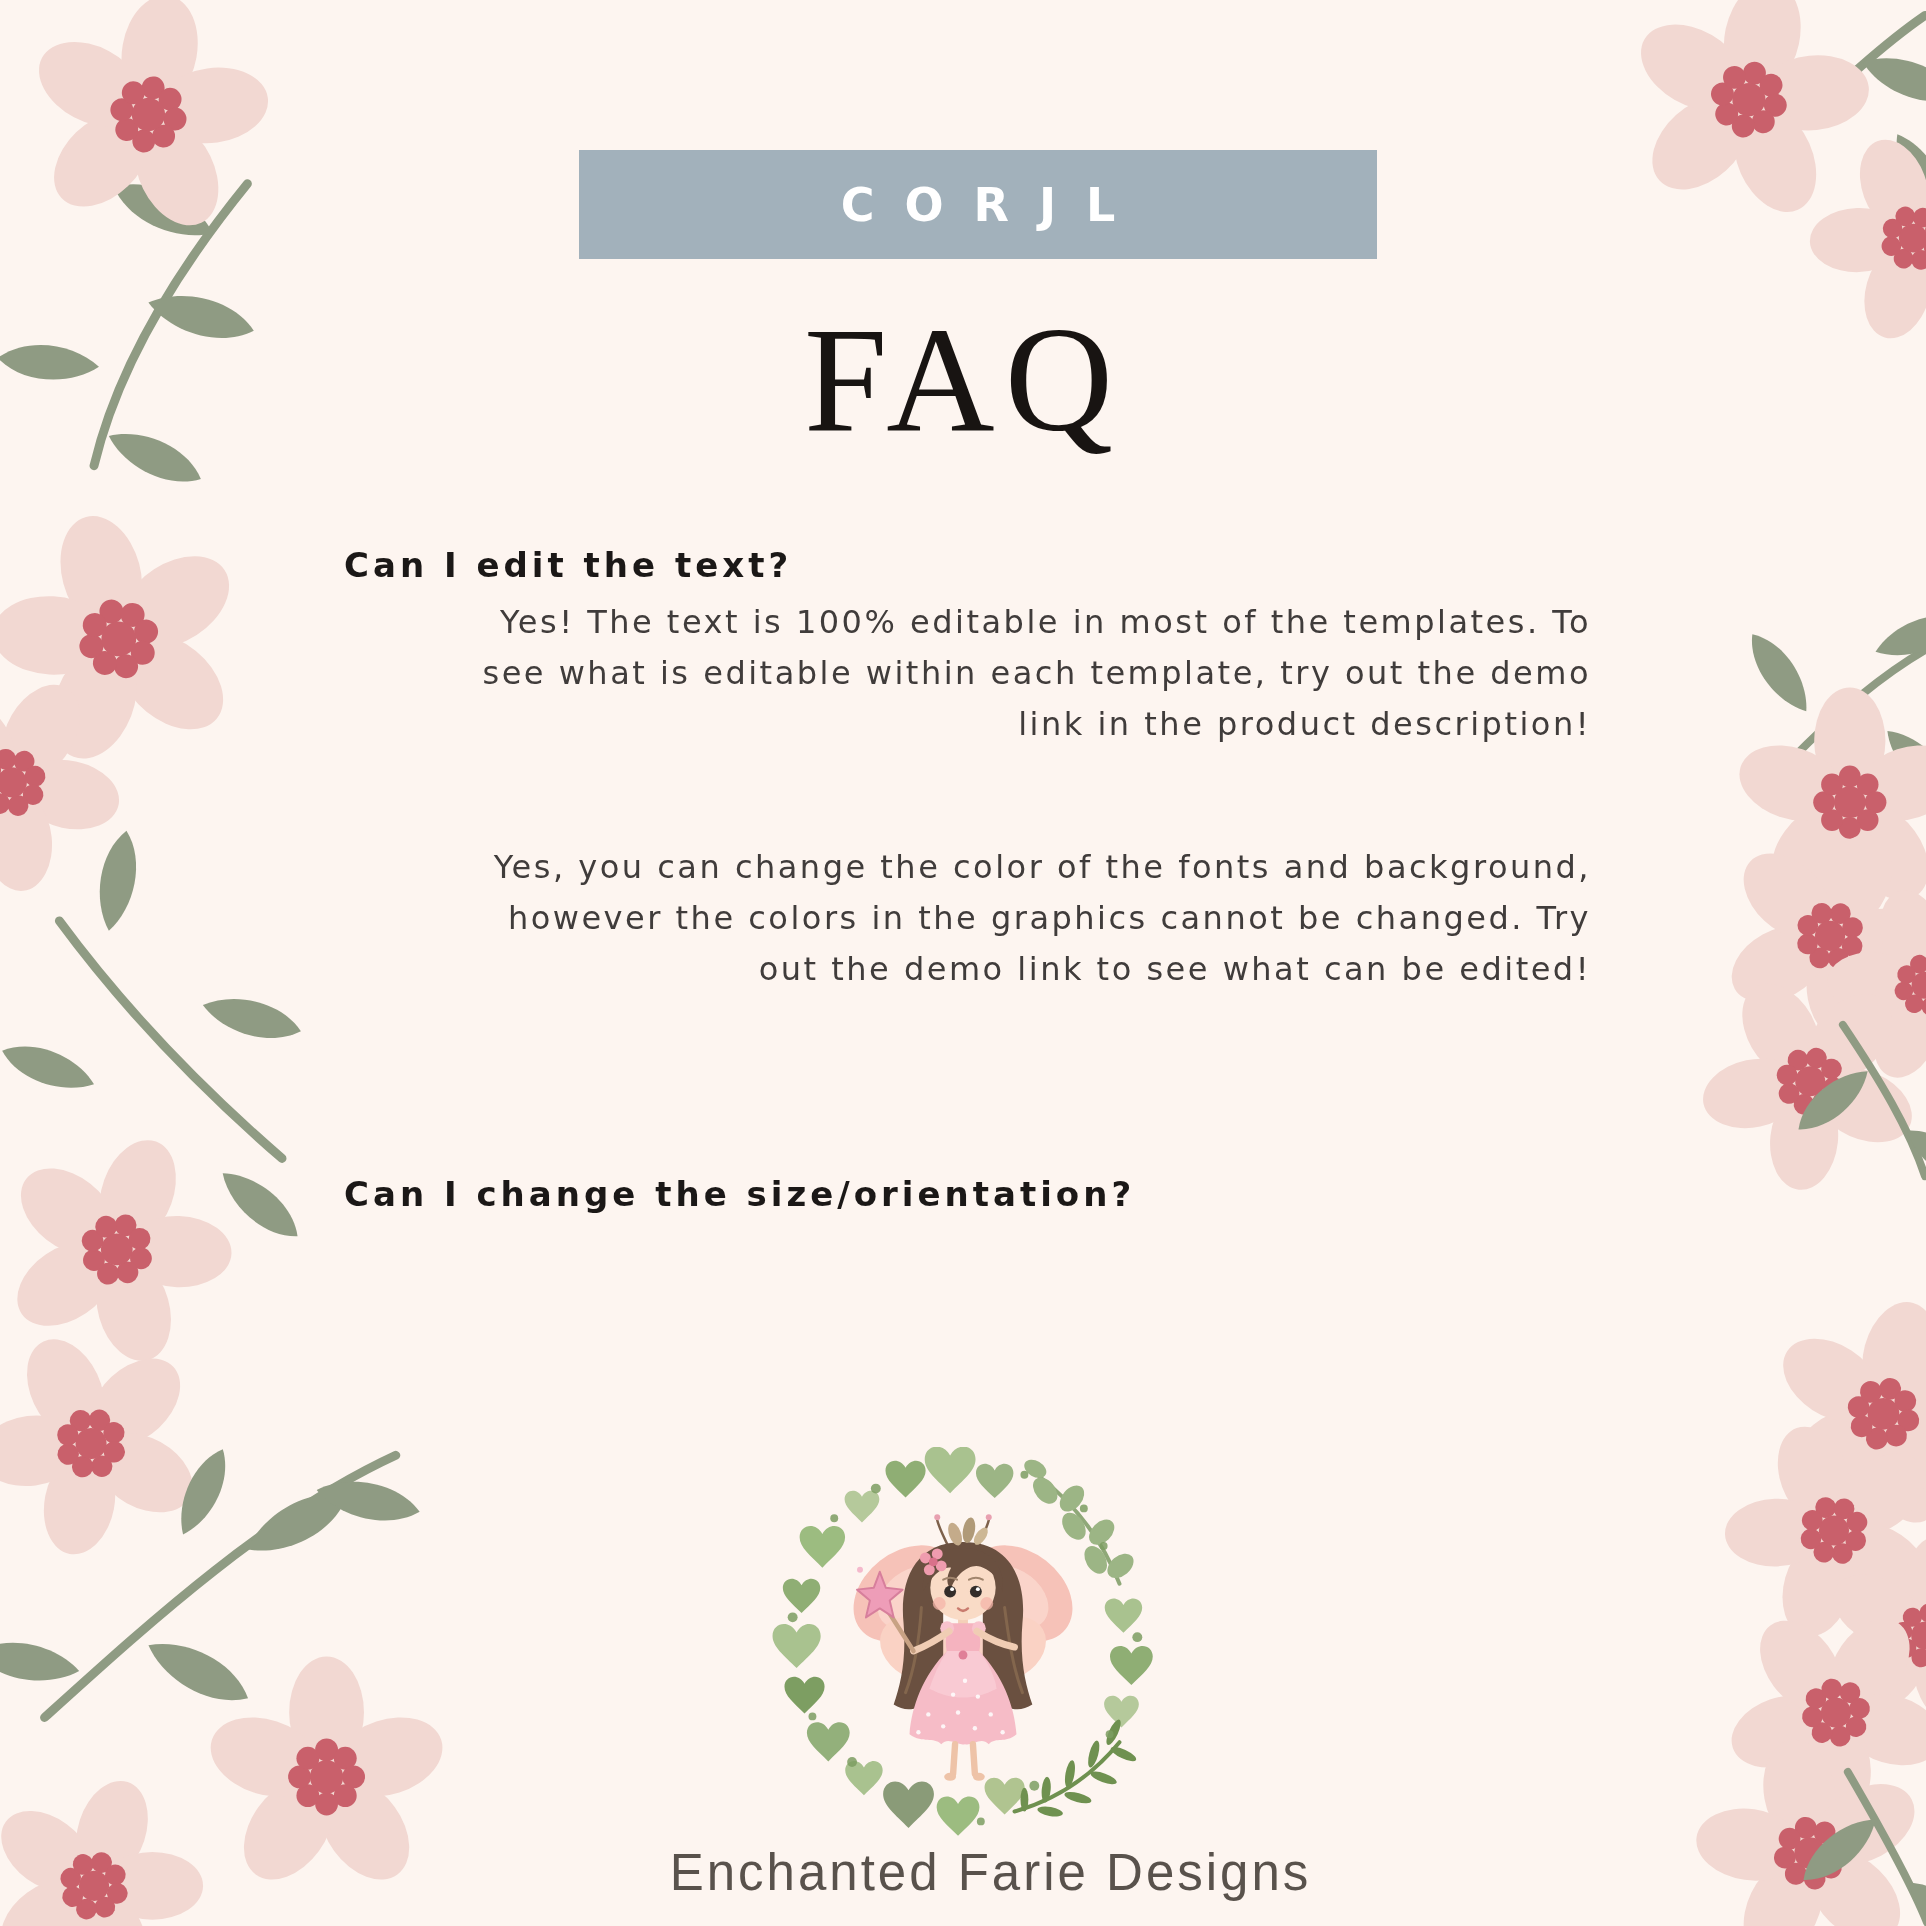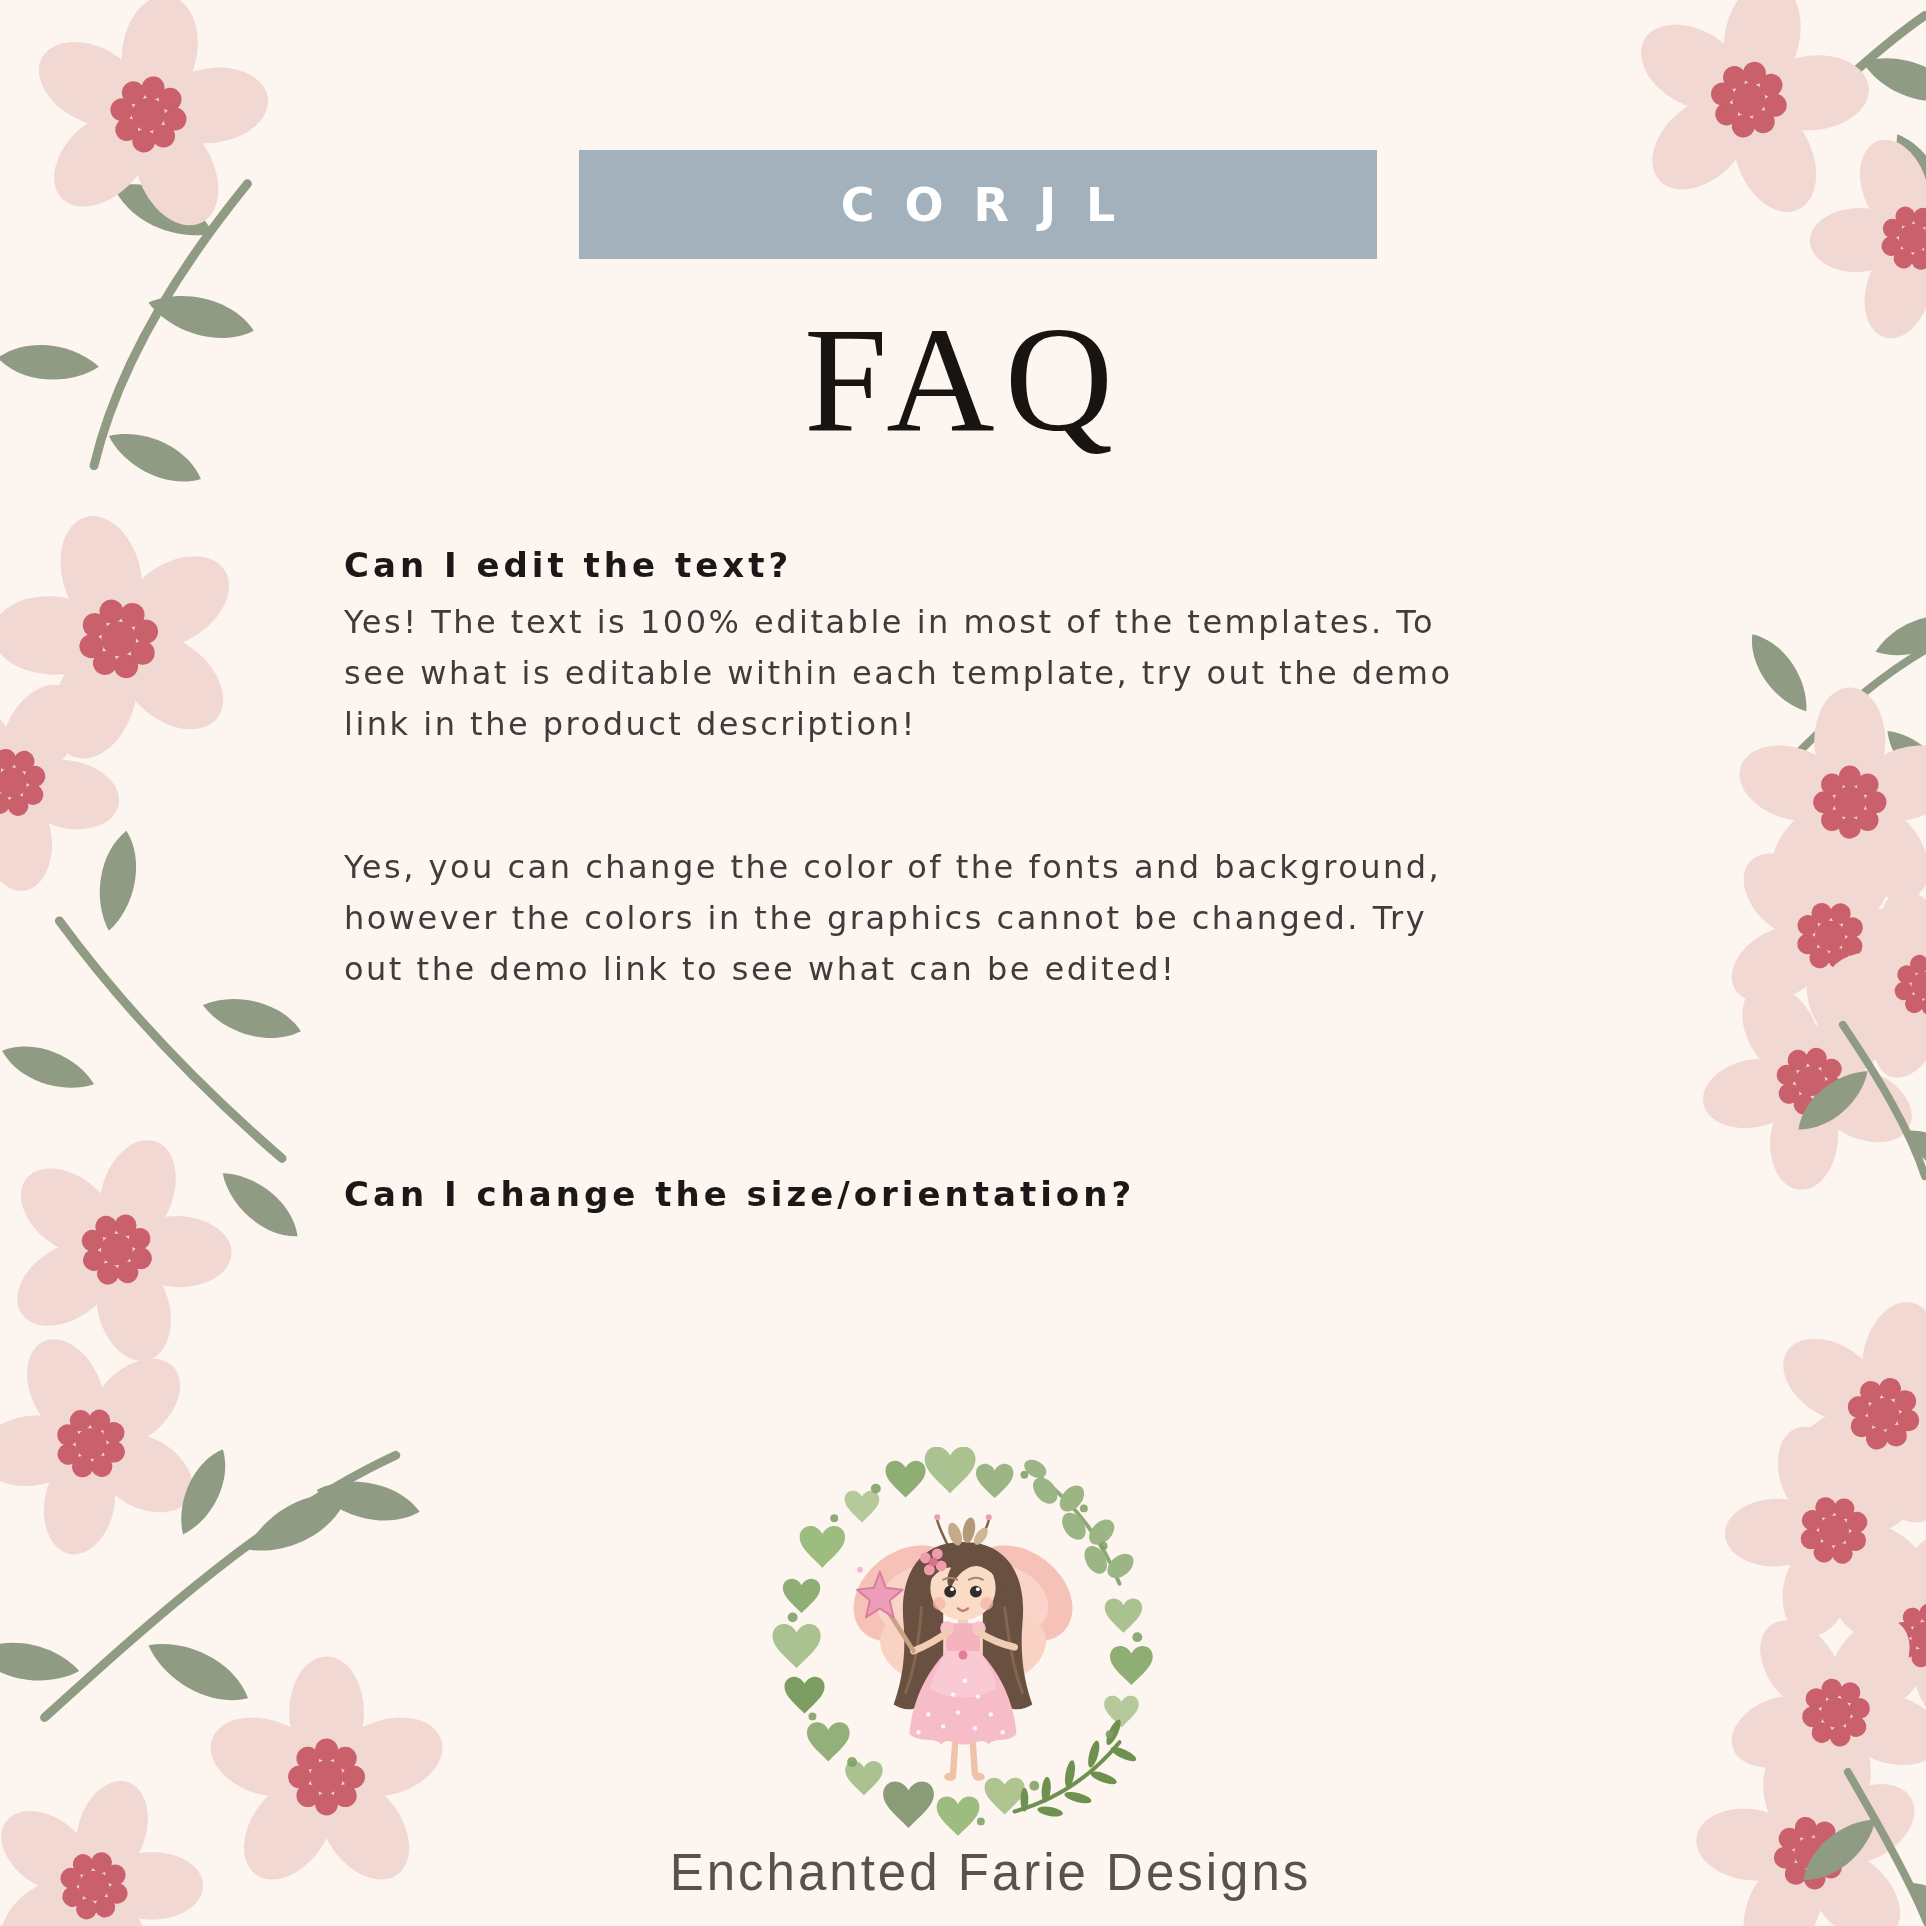--- a/index.html
+++ b/index.html
@@ -41,20 +41,21 @@
   .faq-question{
     margin:12px 0 6px 0;
     font-size:34px;font-weight:bold;color:#1b1817;
     letter-spacing:4px;line-height:51px;
   }
   .faq-answer{
     margin:0;
     font-size:32px;font-weight:normal;color:#403c3b;
     letter-spacing:2.5px;line-height:51px;
     white-space:pre-line;
+    text-align:right;
   }
   .logo{
     position:absolute;left:755px;top:1447px;width:416px;height:416px;
   }
   .brand{
     position:absolute;left:0;top:1843px;width:100%;
     text-align:center;
     font-family:"Liberation Sans","DejaVu Sans",sans-serif;
     font-size:51px;color:#59524c;letter-spacing:3px;line-height:59px;padding-left:27px;
   }

